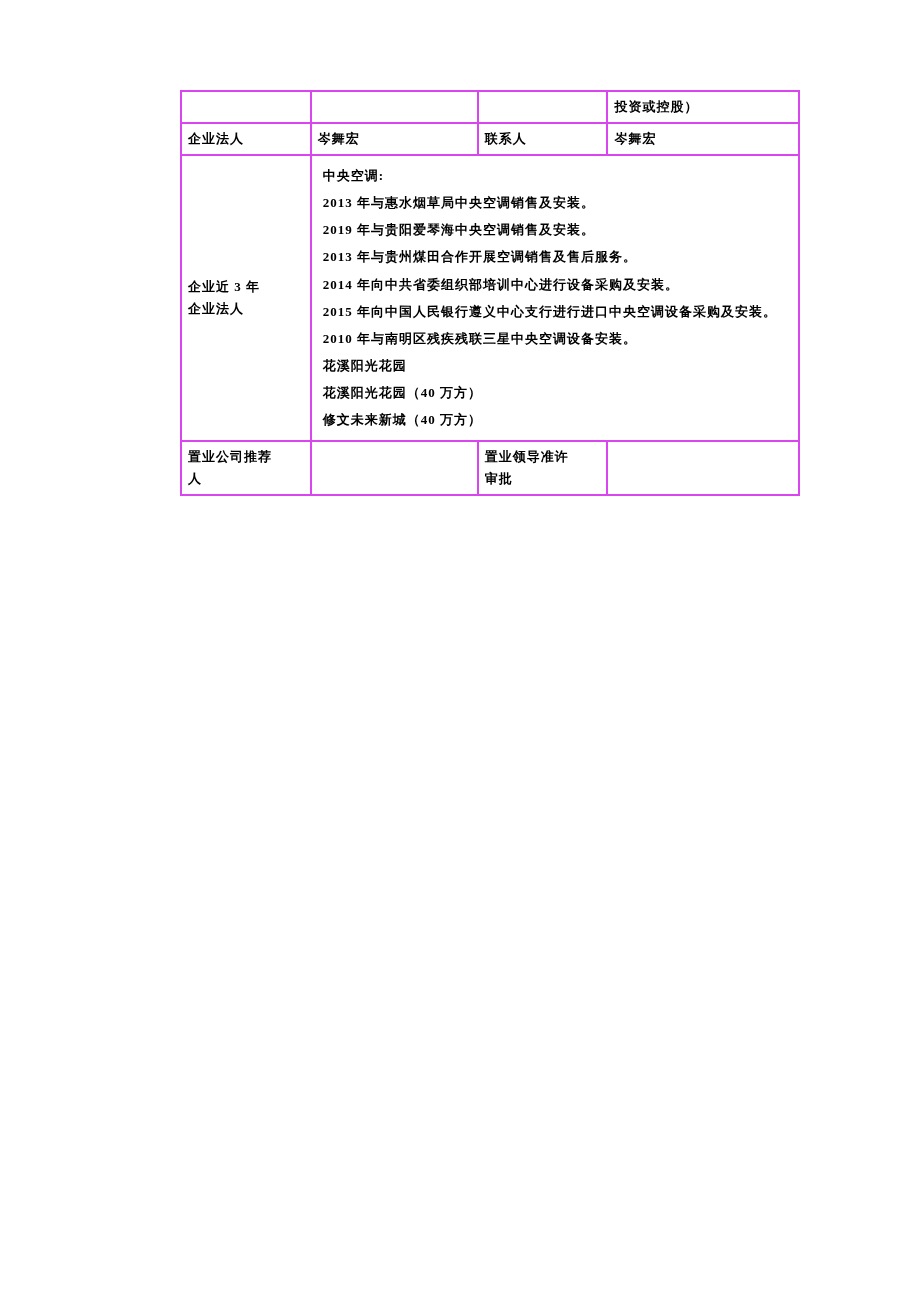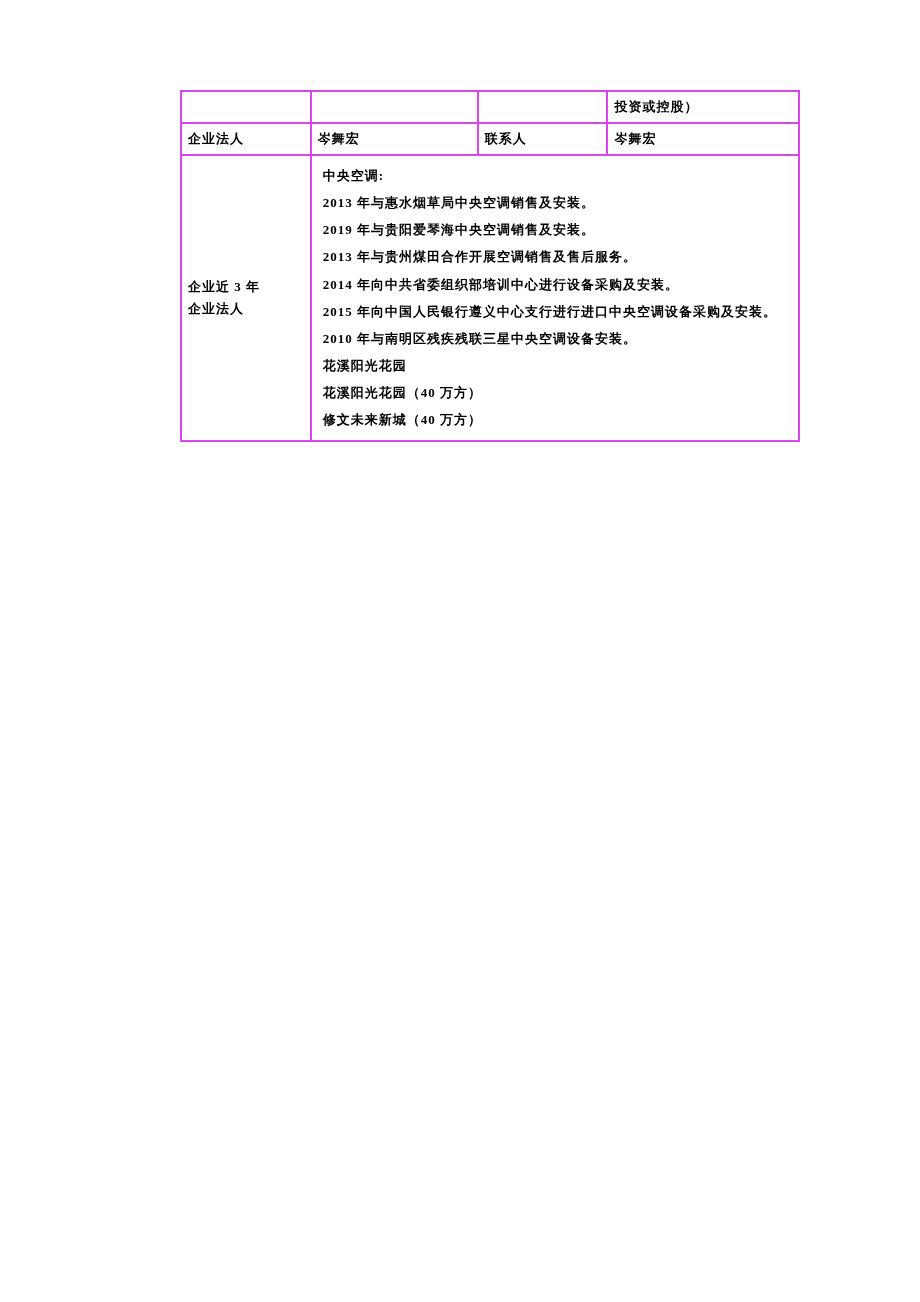--- a/index.html
+++ b/index.html
@@ -79,15 +79,27 @@
         <p>2019 年与贵阳爱琴海中央空调销售及安装。</p>
         <p>2013 年与贵州煤田合作开展空调销售及售后服务。</p>
         <p>2014 年向中共省委组织部培训中心进行设备采购及安装。</p>
         <p>2015 年向中国人民银行遵义中心支行进行进口中央空调设备采购及安装。</p>
         <p>2010 年与南明区残疾残联三星中央空调设备安装。</p>
         <p>花溪阳光花园</p>
         <p>花溪阳光花园（40 万方）</p>
         <p>修文未来新城（40 万方）</p>
       </td>
     </tr>
+    <tr>
+      <td class="center">
+        <span>置业公司推荐</span><br>
+        <span>人</span>
+      </td>
+      <td class="center"></td>
+      <td class="center">
+        <span>置业领导准许</span><br>
+        <span>审批</span>
+      </td>
+      <td class="center"></td>
+    </tr>
   </tbody>
     </table>
 </div>
 
 </body></html>

